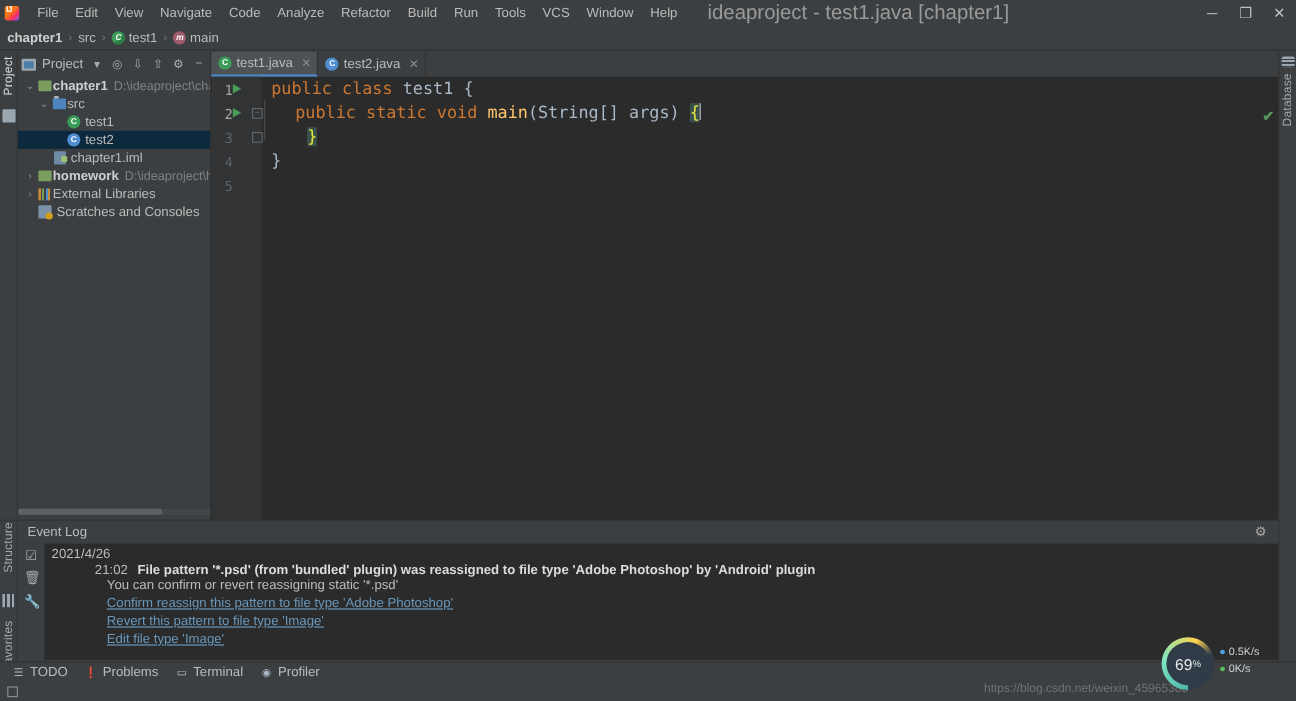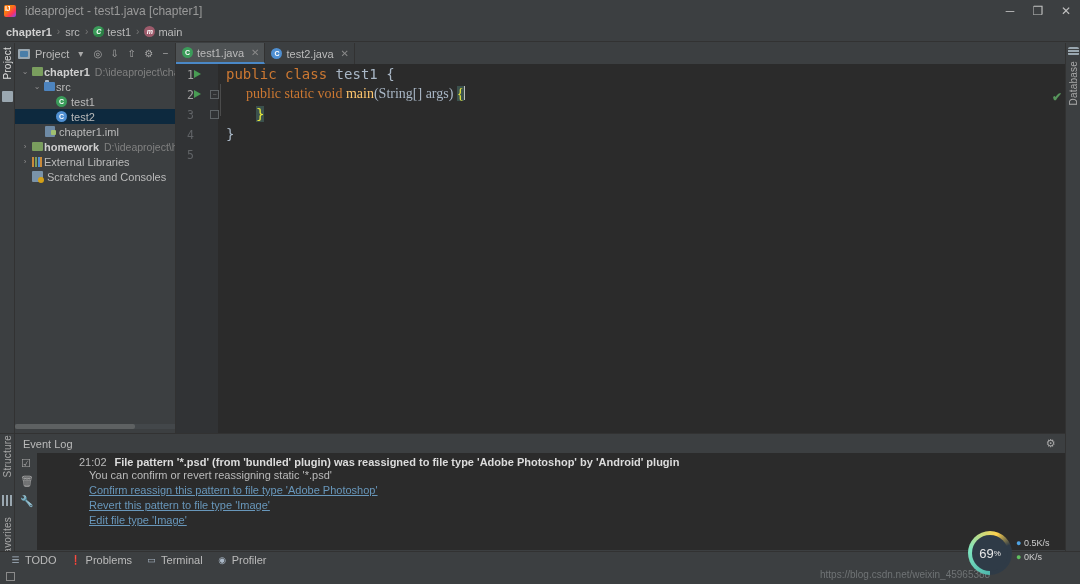--- a/index.html
+++ b/index.html
@@ -19,21 +19,21 @@
     background:#3c3f41; display:flex; align-items:center;
   }
   .logo { width:20px; height:22px; display:flex; align-items:center; justify-content:center; }
   .logo .sq { width:12px; height:12px; border-radius:2px;
     background: linear-gradient(135deg,#f97a12 0%,#f97a12 40%,#fe315d 70%,#6b57ff 100%); position:relative; }
   .logo .sq::after{content:"IJ"; position:absolute; left:1px; top:0px; font-size:7px; color:#fff; font-weight:bold; letter-spacing:-0.5px;}
   .menubar { display:flex; align-items:center; height:22px; margin-left:4px; }
   .menu-item {
     padding: 3px 7px; font-size:11px; color:#bbbbbb; cursor:default; white-space:nowrap;
   }
-  .win-title { margin-left:5px; font-size:12px; color:#9a9a9a; white-space:nowrap; }
+  .win-title { margin-left:18px; font-size:17px; color:#9a9a9a; white-space:nowrap; }
   .win-ctrl { position:absolute; right:0; top:0; height:22px; display:flex; align-items:center; }
   .win-btn { width:28px; height:22px; display:flex; align-items:center; justify-content:center; color:#c0c0c0; font-size:12px; }
 
   
   .navbar {
     position:absolute; left:0; top:22px; width:1080px; height:20px;
     background:#3c3f41; display:flex; align-items:center; padding-left:6px;
     border-bottom:1px solid #323232;
   }
   .crumb { display:flex; align-items:center; font-size:11px; color:#bbbbbb; }
@@ -194,20 +194,35 @@
 </style>
 </head>
 <body>
 
 <div id="app">
 
   <div class="titlebar">
     <div class="logo">
         <div class="sq"></div>
       </div>
+    <div class="menubar">
+      <div class="menu-item">File</div>
+      <div class="menu-item">Edit</div>
+      <div class="menu-item">View</div>
+      <div class="menu-item">Navigate</div>
+      <div class="menu-item">Code</div>
+      <div class="menu-item">Analyze</div>
+      <div class="menu-item">Refactor</div>
+      <div class="menu-item">Build</div>
+      <div class="menu-item">Run</div>
+      <div class="menu-item">Tools</div>
+      <div class="menu-item">VCS</div>
+      <div class="menu-item">Window</div>
+      <div class="menu-item">Help</div>
+    </div>
     <div class="win-title">ideaproject - test1.java [chapter1]</div>
     <div class="win-ctrl">
       <div class="win-btn">─</div>
       <div class="win-btn">❐</div>
       <div class="win-btn close">✕</div>
     </div>
   </div>
 
   <div class="navbar">
     <span class="crumb bold">chapter1</span>
@@ -352,21 +367,21 @@
         <span class="lnum" style="top:64px;">4</span>
         <span class="lnum" style="top:84px;">5</span>
         <span class="grun" style="top:6px;"></span>
         <span class="grun" style="top:26px;"></span>
         <span class="fold" style="top:26px;">−</span>
         <span class="fold" style="top:46px;"></span>
       </div>
       <div class="codearea">
         <div class="vline" style="left:2px;"></div>
         <div class="cl" style="top:0px;"><span class="kw">public</span> <span class="kw">class</span> <span class="cls">test1</span> <span class="brc">{</span></div>
-        <div class="cl" style="top:20px; left:28px;font-family:Liberation Serif, serif;"><span class="kw">public</span> <span class="kw">static</span> <span class="kw">void</span> <span class="mth">main</span><span class="cls">(String[] args) </span><span class="brcY">{</span><span class="caret"></span></div>
+        <div class="cl" style="top:20px; left:28px;"><span class="kw">public</span> <span class="kw">static</span> <span class="kw">void</span> <span class="mth">main</span><span class="cls">(String[] args) </span><span class="brcY">{</span><span class="caret"></span></div>
         <div class="cl" style="top:40px; left:38px;"><span class="brcY">}</span></div>
         <div class="cl" style="top:60px; left:8px;"><span class="brc">}</span></div>
       </div>
       <div class="editor-right"></div>
       <div class="check">✔</div>
     </div>
   </div>
 
   <div class="panel-divider-h"></div>
 
@@ -378,20 +393,21 @@
         <span>−</span>
       </span>
     </div>
     <div class="el-body">
       <div class="el-strip">
         <span class="si" style="top:4px;">☑</span>
         <span class="si" style="top:22px;">🗑</span>
         <span class="si" style="top:42px;">🔧</span>
       </div>
       <div class="el-content">
+        <div class="el-date">2021/4/26</div>
         <div class="el-row">
           <span class="el-time">21:02</span>
           <span class="el-msg">File pattern '*.psd' (from 'bundled' plugin) was reassigned to file type 'Adobe Photoshop' by 'Android' plugin</span>
         </div>
         <div class="el-sub">You can confirm or revert reassigning static '*.psd'</div>
         <a class="el-link" href="#">Confirm reassign this pattern to file type 'Adobe Photoshop'</a>
         <a class="el-link" href="#">Revert this pattern to file type 'Image'</a>
         <a class="el-link" href="#">Edit file type 'Image'</a>
         <div class="el-scroll">
           <div class="trk"></div>

